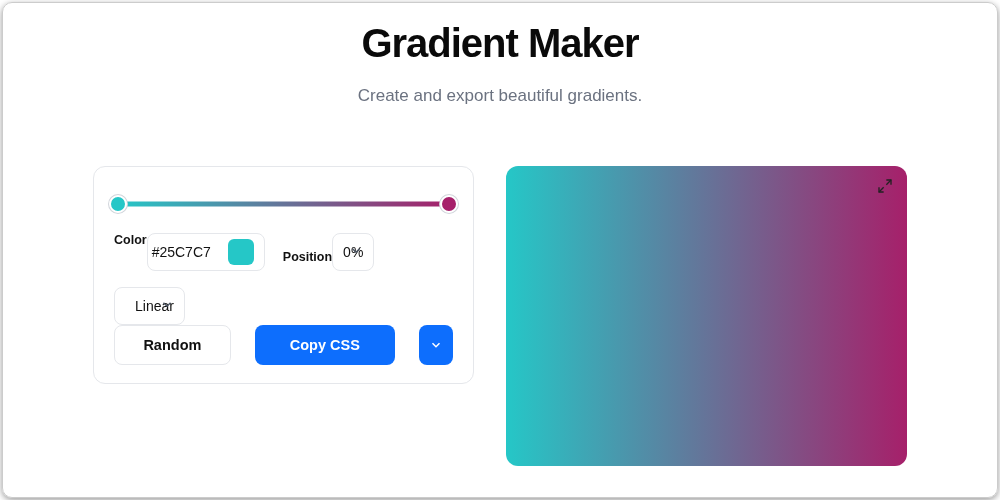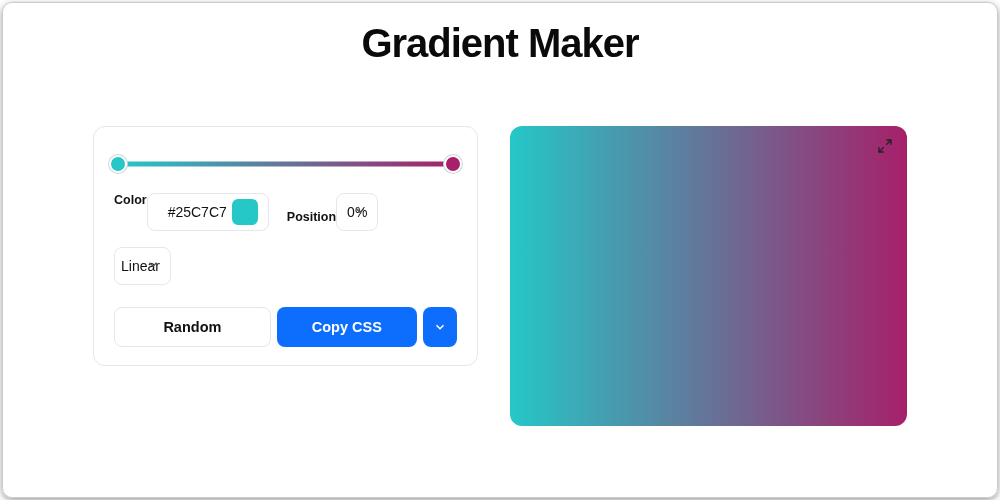--- a/index.html
+++ b/index.html
@@ -10,41 +10,42 @@
   .cols { display: flex; gap: 32px; padding: 0 90px; margin-top: 60px; align-items: flex-start; }
   .panel { flex: 0 0 380px; border: 1px solid #e5e7eb; border-radius: 12px; padding: 20px 20px 18px; }
   .slider-row { position: relative; height: 18px; margin: 8px 4px 20px; }
   .track { position: absolute; left: 0; right: 0; top: 50%; height: 5px; transform: translateY(-50%); border-radius: 3px; background: linear-gradient(90deg, var(--c1) 0%, var(--c2) 100%); }
   .stop { position: absolute; top: 50%; transform: translate(-50%,-50%); width: 18px; height: 18px; border-radius: 50%; border: 2px solid #fff; box-shadow: 0 0 0 1px #d1d5db; cursor: pointer; }
   .form-row { display: flex; gap: 18px; margin-top: 6px; }
   .field { flex: 1; display: flex; flex-direction: row; }
   .field.narrow { flex: 0 0 170px; align-items: flex-end; }
   .label { font-size: 12.5px; font-weight: 600; color: #111; margin-bottom: 7px; }
   .control { height: 38px; border: 1px solid #e5e7eb; border-radius: 8px; background: #fff; display: flex; align-items: center; justify-content: center; font-size: 14px; color: #111; padding: 0 10px; position: relative; }
-  .color-input { justify-content: flex-start; gap: 5px; padding-left: 20px; }
+  .color-input { justify-content: flex-start; gap: 17px; padding-left: 4px; }
   .swatch { width: 26px; height: 26px; border-radius: 6px; flex-shrink: 0; }
   .select { justify-content: center; }
   .chev { position: absolute; right: 10px; top: 50%; transform: translateY(-50%); }
   .chev svg { width: 14px; height: 14px; stroke: #4b5563; }
-  .select.left-text { justify-content: flex-start; padding-left: 6px; }
-  .actions { display: flex; gap: 6px; margin-top: 22px; }
+  .select.left-text { justify-content: flex-start; padding-left: 20px; }
+  .actions { display: flex; gap: 24px; }
   .btn { height: 40px; border-radius: 8px; display: flex; align-items: center; justify-content: center; font-size: 14.5px; font-weight: 700; cursor: pointer; }
   .btn-outline { flex: 1; border: 1px solid #e5e7eb; background: #fff; color: #111; }
   .btn-primary { flex: 0 0 140px; background: #0d6efd; color: #fff; border: none; text-align: center; }
   .btn-primary-split { flex: 0 0 34px; background: #0d6efd; border-radius: 8px; display: flex; align-items: center; justify-content: center; cursor: pointer; }
   .btn-primary-split svg { width: 14px; height: 14px; stroke: #fff; }
   .preview { flex: 1; height: 300px; border-radius: 12px; position: relative; background: linear-gradient(90deg, var(--c1) 0%, var(--c2) 100%); }
   .expand { position: absolute; top: 12px; right: 14px; cursor: pointer; }
   .expand svg { width: 16px; height: 16px; stroke: #222; }
 </style>
 </head>
 <body>
 
 <div class="frame">
   <h1 class="title">Gradient Maker</h1>
+  <p class="subtitle">Create and export beautiful gradients.</p>
 
   <div class="cols">
 
     <div class="panel">
 
       <div class="slider-row">
         <div class="track"></div>
         <div class="stop" style="left:0%;background:var(--c1);"></div>
         <div class="stop" style="left:100%;background:var(--c2);"></div>
       </div>

